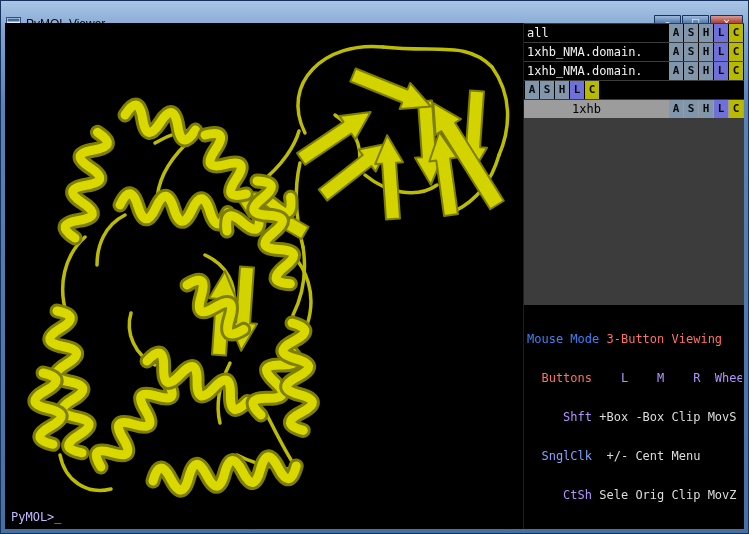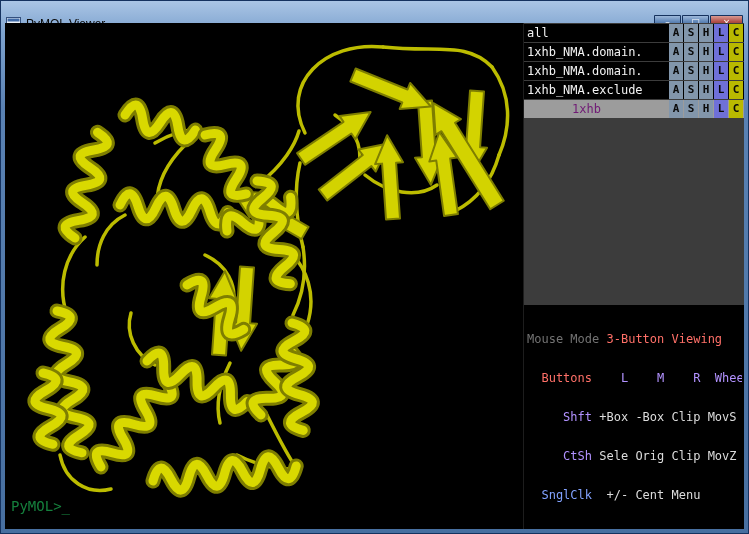--- a/index.html
+++ b/index.html
@@ -14,39 +14,39 @@
     white-space:nowrap;overflow:hidden;}
   .winbtns{display:flex;gap:1px;align-items:flex-start;margin-top:-4px;}
   .wbtn{width:27px;height:15px;border:1px solid #16325e;border-radius:0 0 3px 3px;
     background:linear-gradient(180deg,#9db8da 0%,#5d84b6 45%,#3d618f 100%);
     color:#fff;font-size:9px;line-height:13px;text-align:center;
     font-family:"DejaVu Sans",sans-serif;box-sizing:border-box;}
   .wbtn.close{width:33px;background:linear-gradient(180deg,#d99a93 0%,#b04c44 45%,#8c2d26 100%);}
   
   .content{position:absolute;top:22px;left:4px;right:4px;bottom:4px;display:flex;background:#000;}
   .viewport{width:518px;flex:none;position:relative;background:#000;overflow:hidden;}
-  .prompt{position:absolute;left:6px;bottom:15px;color:#15803d;font-size:14px;white-space:pre;}
+  .prompt{position:absolute;left:6px;bottom:5px;color:#c4b5fd;font-size:12px;white-space:pre;}
   
   .sidebar{flex:1;background:#3c3c3c;display:flex;flex-direction:column;border-left:1px solid #1d1d1d;min-width:0;}
   .objlist{padding-top:1px;}
   .objrow{height:18px;margin-bottom:1px;display:flex;align-items:stretch;background:#000;padding-right:1px;}
   .objrow.sel{background:#9c9c9c;}
   .obj-label{flex:1;min-width:0;color:#f2f2f2;font-size:12px;line-height:18px;padding-left:3px;
     white-space:nowrap;overflow:hidden;}
-  .objrow.sel .obj-label{color:#701a75;padding-left:48px;}
+  .objrow.sel .obj-label{color:#000000;padding-left:48px;}
   .abtn{width:14px;flex:none;margin-left:1px;font-size:11px;font-weight:bold;line-height:18px;
     text-align:center;color:#0a0a0a;}
   .abtn.a,.abtn.s,.abtn.h{background:#8296ab;}
   .abtn.l{background:#6f70d8;}
   .abtn.c{background:#b9b900;}
   .spacer{flex:1;background:#3c3c3c;}
   
   .mousepanel{background:#000;padding:2px 2px 1px 3px;font-size:12px;line-height:13px;white-space:pre;}
   .mousepanel div{height:13px;overflow:hidden;}
-  .c-green{color:#737373}.c-red{color:#ff7068}.c-violet{color:#b292ff}
+  .c-green{color:#3b82f6}.c-red{color:#ff7068}.c-violet{color:#b292ff}
   .c-pink{color:#e29090}.c-blue{color:#82a2ff}.c-white{color:#dcdcdc}
   
   .hxo{fill:none;stroke:#7e7e00;stroke-width:15;stroke-linecap:round;stroke-linejoin:round}
   .hxi{fill:none;stroke:#d9d900;stroke-width:9;stroke-linecap:round;stroke-linejoin:round}
   .arwp{fill:#d3d300;stroke:#7e7e00;stroke-width:2;stroke-linejoin:round}
   .lps path{fill:none;stroke:#bcbc00;stroke-width:3.5;stroke-linecap:round}
 </style>
 </head>
 <body>
 
@@ -169,21 +169,20 @@
         <div class="objrow">
           <span class="obj-label">1xhb_NMA.domain.</span>
           <span class="abtn a">A</span>
           <span class="abtn s">S</span>
           <span class="abtn h">H</span>
           <span class="abtn l">L</span>
           <span class="abtn c">C</span>
         </div>
 
         <div class="objrow">
-          <span class="obj-label">1xhb_NMA.exclude</span>
           <span class="abtn a">A</span>
           <span class="abtn s">S</span>
           <span class="abtn h">H</span>
           <span class="abtn l">L</span>
           <span class="abtn c">C</span>
         </div>
 
         <div class="objrow sel">
           <span class="obj-label">1xhb</span>
           <span class="abtn a">A</span>
@@ -194,19 +193,19 @@
         </div>
 
       </div>
 
       <div class="spacer"></div>
 
       <div class="mousepanel">
         <div><span class="c-green">Mouse Mode </span><span class="c-red">3-Button Viewing</span></div>
         <div><span class="c-red">  Buttons</span><span class="c-violet">    L    M    R  Wheel</span></div>
         <div><span class="c-violet">     Shft</span><span class="c-white"> +Box -Box Clip MovS</span></div>
+        <div><span class="c-blue">  SnglClk</span><span class="c-white">  +/- Cent Menu</span></div>
         <div><span class="c-violet">     CtSh</span><span class="c-white"> Sele Orig Clip MovZ</span></div>
-        <div><span class="c-blue">  SnglClk</span><span class="c-white">  +/- Cent Menu</span></div>
       </div>
 
     </div>
   </div>
 </div>
 
 </body></html>

